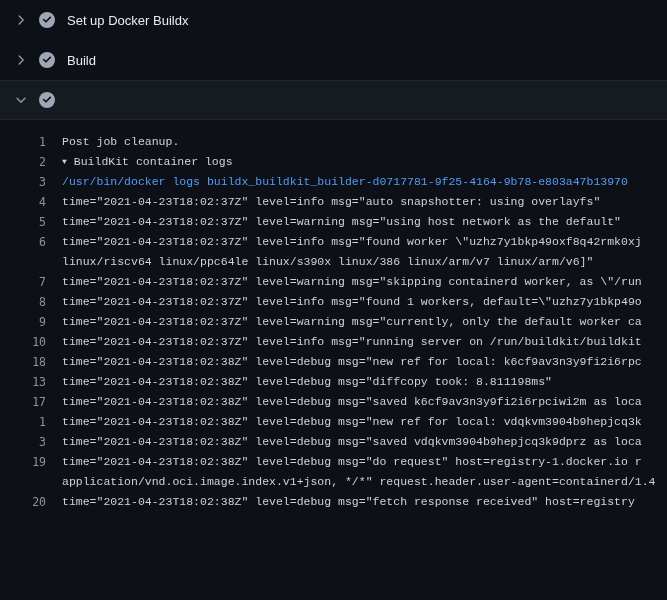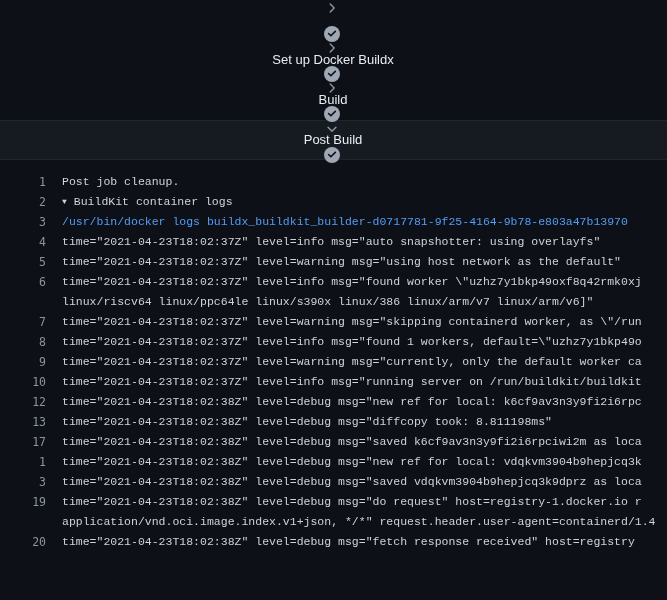--- a/index.html
+++ b/index.html
@@ -16,21 +16,20 @@
 
   .section {
     display: flex;
     align-items: center;
     height: 40px;
     padding: 0 16px 0 13px;
     gap: 10px;
     color: var(--text, #e6edf3);
     font-size: 13px;
     cursor: pointer;
-    flex-direction: column;
   }
   .section.expanded {
     background: var(--header-background, #161b22);
     border-top: 1px solid var(--border, #21262d);
     border-bottom: 1px solid var(--border, #21262d);
   }
   .chev { width: 16px; height: 16px; display: flex; align-items: center; justify-content: center; color: var(--chevron, #8b949e); flex: 0 0 16px; }
   .chev svg { width: 14px; height: 14px; }
   .section.expanded .chev svg { transform: rotate(90deg); }
   .check { width: 16px; height: 16px; display: flex; align-items: center; justify-content: center; color: var(--check-circle, #9ea7b3); flex: 0 0 16px; }
@@ -92,47 +91,33 @@
     </span>
     <span class="check">
       <svg viewBox="0 0 16 16">
             <circle cx="8" cy="8" r="8" fill="currentColor"></circle>
             <path d="M11.3 5.4 L6.9 9.8 L4.6 7.5" fill="none" stroke="#0d1117" stroke-width="1.6" stroke-linecap="round" stroke-linejoin="round"></path>
           </svg>
     </span>
     <span class="label">Build</span>
   </div>
 
-  <div class="section">
+
+  <div class="section expanded">
     <span class="chev">
       <svg viewBox="0 0 16 16" fill="none" stroke="currentColor" stroke-width="1.7" stroke-linecap="round" stroke-linejoin="round">
             <path d="M6 3.5 L10.5 8 L6 12.5"></path>
           </svg>
     </span>
     <span class="check">
       <svg viewBox="0 0 16 16">
             <circle cx="8" cy="8" r="8" fill="currentColor"></circle>
             <path d="M11.3 5.4 L6.9 9.8 L4.6 7.5" fill="none" stroke="#0d1117" stroke-width="1.6" stroke-linecap="round" stroke-linejoin="round"></path>
           </svg>
     </span>
-    <span class="label">Post Build</span>
-  </div>
-
-  <div class="section expanded">
-    <span class="chev">
-      <svg viewBox="0 0 16 16" fill="none" stroke="currentColor" stroke-width="1.7" stroke-linecap="round" stroke-linejoin="round">
-            <path d="M6 3.5 L10.5 8 L6 12.5"></path>
-          </svg>
-    </span>
-    <span class="check">
-      <svg viewBox="0 0 16 16">
-            <circle cx="8" cy="8" r="8" fill="currentColor"></circle>
-            <path d="M11.3 5.4 L6.9 9.8 L4.6 7.5" fill="none" stroke="#0d1117" stroke-width="1.6" stroke-linecap="round" stroke-linejoin="round"></path>
-          </svg>
-    </span>
   </div>
 </div>
   <div class="log" id="log">
   <div class="row">
     <span class="num">1</span>
     <span class="txt">Post job cleanup.</span>
   </div>
 
   <div class="row group">
     <span class="num">2</span>
@@ -179,21 +164,21 @@
     <span class="txt">time="2021-04-23T18:02:37Z" level=warning msg="currently, only the default worker ca</span>
   </div>
 
   <div class="row">
     <span class="num">10</span>
     <span class="txt">time="2021-04-23T18:02:37Z" level=info msg="running server on /run/buildkit/buildkit</span>
   </div>
 
 
   <div class="row">
-    <span class="num">12</span>
+    <span class="num">18</span>
     <span class="txt">time="2021-04-23T18:02:38Z" level=debug msg="new ref for local: k6cf9av3n3y9fi2i6rpc</span>
   </div>
 
   <div class="row">
     <span class="num">13</span>
     <span class="txt">time="2021-04-23T18:02:38Z" level=debug msg="diffcopy took: 8.811198ms"</span>
   </div>
 
   <div class="row">
     <span class="num">17</span>

